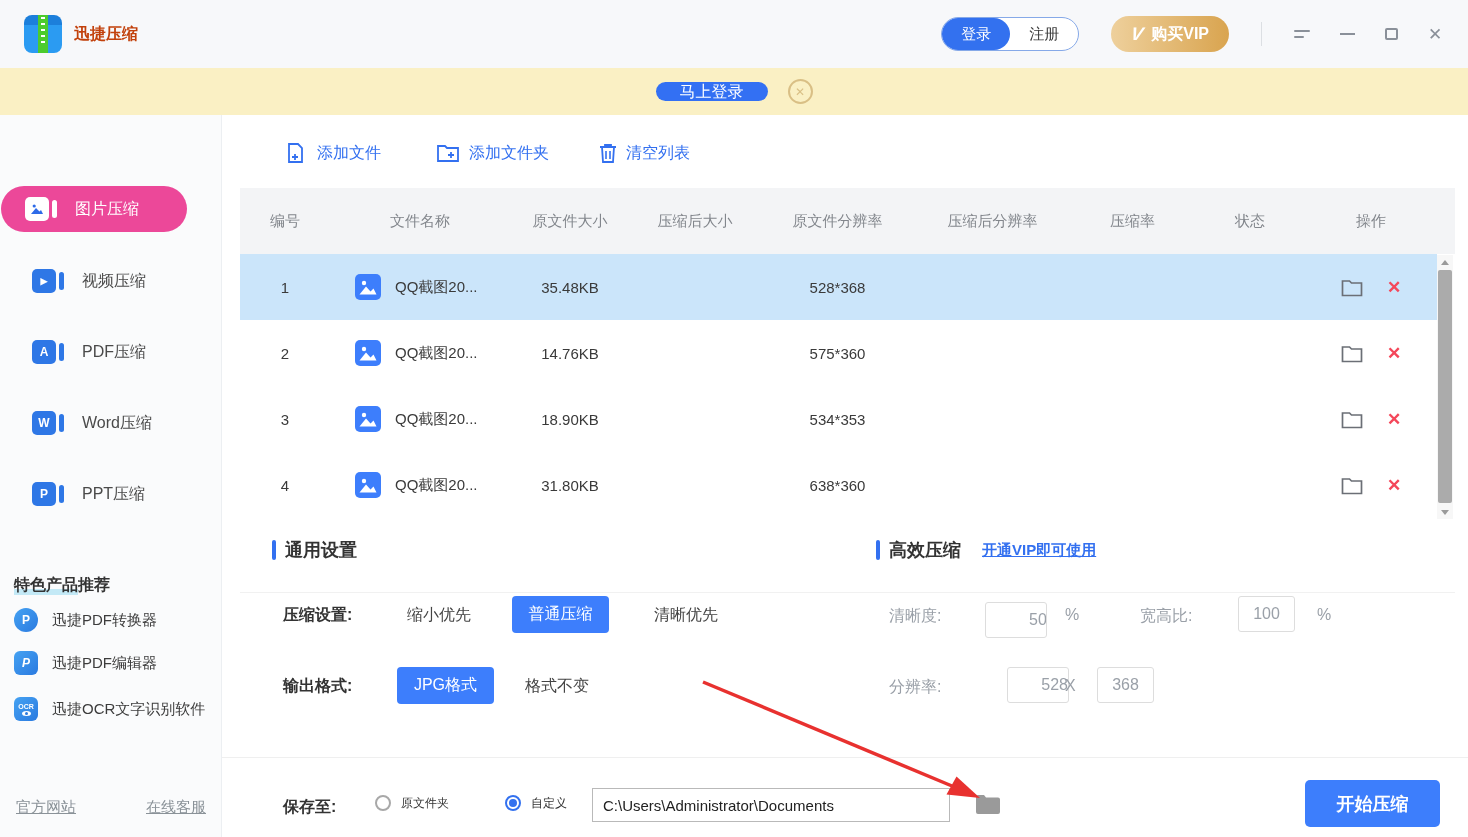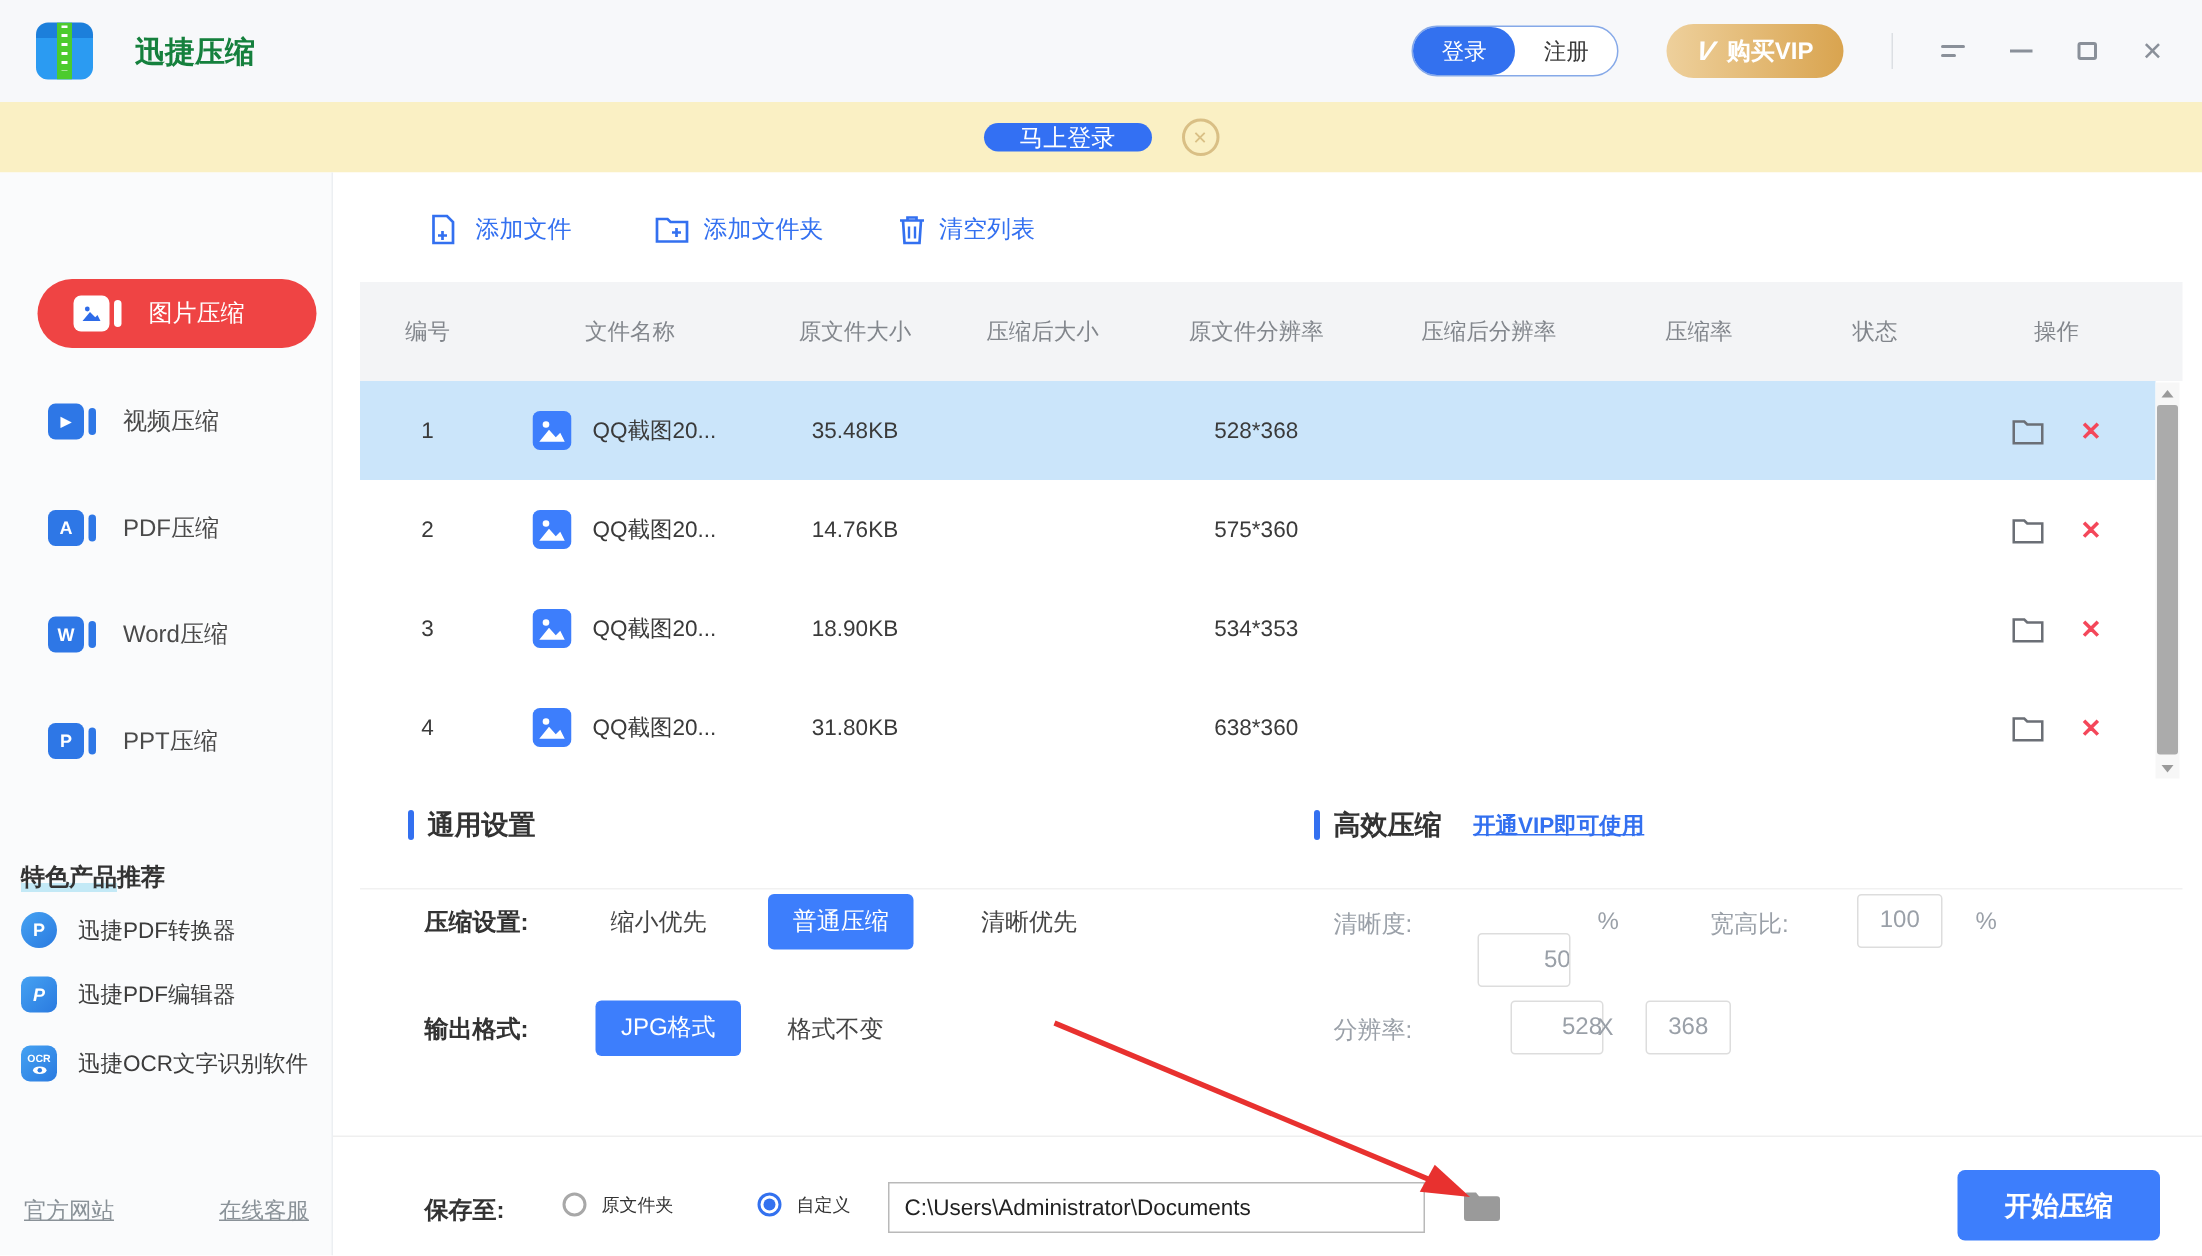--- a/index.html
+++ b/index.html
@@ -6,21 +6,21 @@
   html,body { width:1468px; height:837px; overflow:hidden; }
   body { font-family:"Liberation Sans", sans-serif; background:#fff; position:relative; }
 
   
   .titlebar { height:68px; background:#f7f8fa; display:flex; align-items:center; padding:0 24px; position:relative; }
   .logo { width:38px; height:38px; border-radius:8px; position:relative; overflow:hidden;
           background:linear-gradient(180deg,#1c7fdb 0 27%,#2b9bf2 27%); flex:0 0 auto; }
   .logo .zip { position:absolute; left:50%; top:0; transform:translateX(-50%); width:10px; height:100%; background:#4ccb2e; }
   .logo .zip::before { content:""; position:absolute; left:50%; top:2px; transform:translateX(-50%); width:4px; height:80%;
           background:repeating-linear-gradient(180deg,#fff 0 2px, transparent 2px 6px); }
-  .app-title { font-size:20px; font-weight:bold; color:#15803d; margin-left:28px; }
+  .app-title { font-size:16px; font-weight:bold; color:#c2410c; margin-left:12px; }
   .tb-right { position:absolute; right:24px; top:0; height:68px; display:flex; align-items:center; gap:32px; }
   .auth-pill { height:34px; border:1px solid #86a9e8; border-radius:17px; overflow:hidden; display:flex; background:#fff; }
   .auth-pill .half { display:flex; align-items:center; padding:0 19px; font-size:15px; cursor:pointer; }
   .auth-login { background:#3371ef; color:#fff; border-radius:0 16px 16px 0; }
   .auth-reg { color:#3a3a3a; }
   .vip-btn { height:36px; border-radius:18px; padding:0 20px; display:flex; align-items:center; gap:8px;
              background:linear-gradient(90deg,#eed09c,#d9a44f); color:#fff; font-size:16px; font-weight:bold; cursor:pointer; }
   .vip-v { font-style:italic; font-weight:900; font-size:18px; transform:skewX(-10deg); }
   .tb-sep { width:1px; height:24px; background:#dcdfe3; }
   .winctl { display:flex; align-items:center; gap:26px; color:#8a9099; }
@@ -42,21 +42,21 @@
                   display:flex; align-items:center; justify-content:center; font-size:12px; cursor:pointer; }
 
   
   .bodywrap { display:flex; height:722px; }
   .sidebar { width:222px; background:#fafbfc; border-right:1px solid #eceff2; position:relative; flex:0 0 auto; }
   .main { flex:1; position:relative; background:#fff; }
 
   
   .nav-item { position:absolute; left:0; width:222px; height:46px; display:flex; align-items:center; gap:18px;
               padding-left:32px; font-size:16px; color:#4a4a4a; cursor:pointer; }
-  .nav-item.active { left:25px; width:186px; background:#ef4444; border-radius:23px; color:#fff; padding-left:24px; }
+  .nav-item.active { left:1px; width:186px; background:#ec4899; border-radius:23px; color:#fff; padding-left:24px; }
   .app-ico { display:flex; align-items:center; gap:3px; }
   .ico-box { width:24px; height:24px; border-radius:5px; background:#2e77e6; color:#fff; display:flex;
              align-items:center; justify-content:center; font-size:12px; font-weight:bold; }
   .ico-bar { width:5px; height:18px; border-radius:3px; background:#2e77e6; }
   .active .ico-box { background:#fff; color:#2e6be8; }
   .active .ico-bar { background:#fff; }
 
   .promo-title { position:absolute; left:14px; top:460px; font-size:16px; font-weight:bold; color:#333;
                  background:linear-gradient(transparent 65%, #c3e9f6 65% 95%, transparent 95%) left/64px 100% no-repeat; }
   .promo-item { position:absolute; left:14px; display:flex; align-items:center; gap:14px; font-size:15px; color:#3c3c3c; cursor:pointer; }
@@ -404,21 +404,21 @@
     <span class="set-label" style="left:61px; top:561px;">输出格式:</span>
     <button class="opt-btn" style="left:175px; top:552px;">JPG格式</button>
     <span class="opt-text" style="left:303px; top:561px;">格式不变</span>
 
     <div class="sec-title hq-title">
       <span class="sec-bar"></span>
       <span>高效压缩</span>
       <span class="vip-link">开通VIP即可使用</span>
     </div>
     <span class="hq-label" style="left:667px; top:491px;">清晰度:</span>
-    <input class="hq-input" style="left: 763px; top: 507px; padding-left: 43px;" disabled="" value="50">
+    <input class="hq-input" style="left: 763px; top: 487px; padding-left: 43px;" disabled="" value="50">
     <span class="hq-unit" style="left:843px; top:491px;">%</span>
     <span class="hq-label" style="left:918px; top:491px;">宽高比:</span>
     <input class="hq-input" style="left: 1016px; top: 481px; width: 57px;" disabled="" value="100">
     <span class="hq-unit" style="left:1095px; top:491px;">%</span>
 
     <span class="hq-label" style="left:667px; top:562px;">分辨率:</span>
     <input class="hq-input" style="left: 785px; top: 552px; text-align: right;" disabled="" value="528">
     <span class="hq-unit" style="left:843px; top:562px;">X</span>
     <input class="hq-input" style="left: 875px; top: 552px; width: 57px;" disabled="" value="368">
 

